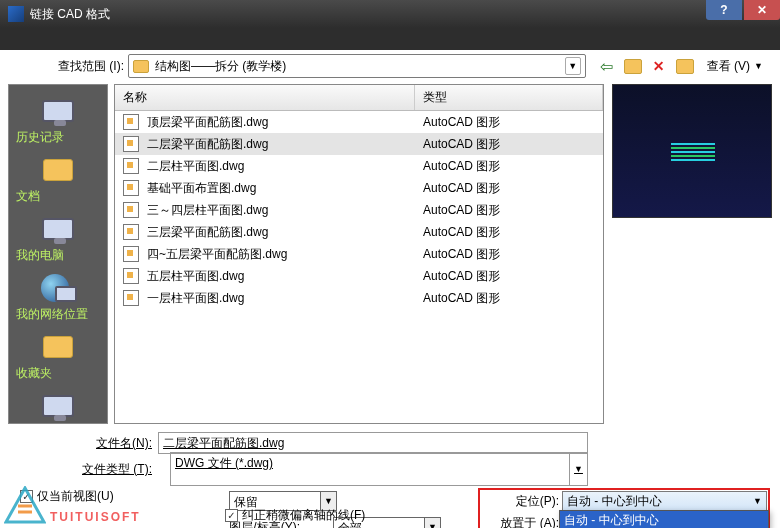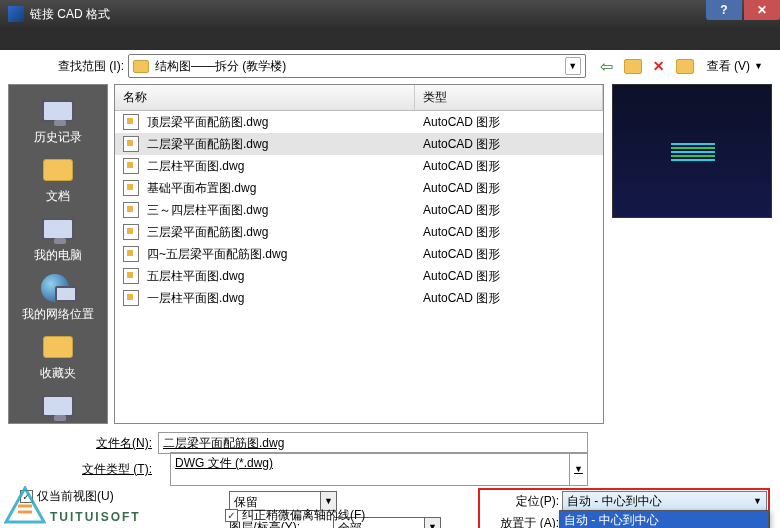--- a/index.html
+++ b/index.html
@@ -69,21 +69,21 @@
   
   .main {
     display:flex; padding: 0 8px;
     height: 340px;
   }
   .places {
     width: 100px; background: #5a5a5a;
     border:1px solid #888; display:flex; flex-direction:column; align-items:center;
     padding: 8px 0; gap: 2px;
   }
-  .place-item { width:84px; text-align:center; color:#ffffff; font-size:12px; padding:4px 0; }
+  .place-item { width:84px; color:#bef264; font-size:12px; padding:4px 0; }
   .place-ico { width:34px; height:28px; margin:0 auto 4px; display:flex; align-items:center; justify-content:center; }
   .ico-monitor { position:relative; width:32px; height:22px; background:#cfd9ef; border:2px solid #556; border-radius:3px; }
   .ico-monitor::after { content:""; position:absolute; bottom:-6px; left:10px; width:12px; height:6px; background:#889; border-radius:2px; }
   .ico-folder { width:30px; height:22px; background:#f5c35c; border:1px solid #caa23b; border-radius:3px; }
   .ico-globe { width:28px; height:28px; border-radius:50%; background: radial-gradient(circle at 35% 35%, #8fd3f0, #1f4e8c); }
   .ico-monitor-sm { position:absolute; left:14px; top:12px; width:22px; height:16px; background:#cfd9ef; border:2px solid #556; border-radius:2px; }
   .ico-net { position:relative; width:34px; height:28px; }
   
   .filelist {
     flex:1; border:1px solid #888; margin-left:6px; background:#fff; display:flex; flex-direction:column;
@@ -148,21 +148,21 @@
   
   .watermark {
     position:absolute; left:4px; bottom:4px; display:flex; align-items:flex-end; gap:4px;
     opacity: .85;
   }
   .wm-logo {
     width:42px; height:38px;
     display:flex; align-items:center; justify-content:center;
   }
   .wm-logo svg { width:42px; height:38px; }
-  .wm-text { color:#14532d; font-weight:bold; letter-spacing:2px; font-family: Arial, sans-serif;}
+  .wm-text { color:#ef4444; font-weight:bold; letter-spacing:2px; font-family: Arial, sans-serif;}
   
   .bottom-chk { position:absolute; bottom:4px; left:225px; display:flex; align-items:center; gap:4px; font-size:12px;}
   .down-sym { font-size: 9px; line-height: 1; }
 </style>
 </head>
 <body>
 
 <div class="titlebar">
   <span class="title-icon"></span>
   <span class="title-text">链接 CAD 格式</span>

